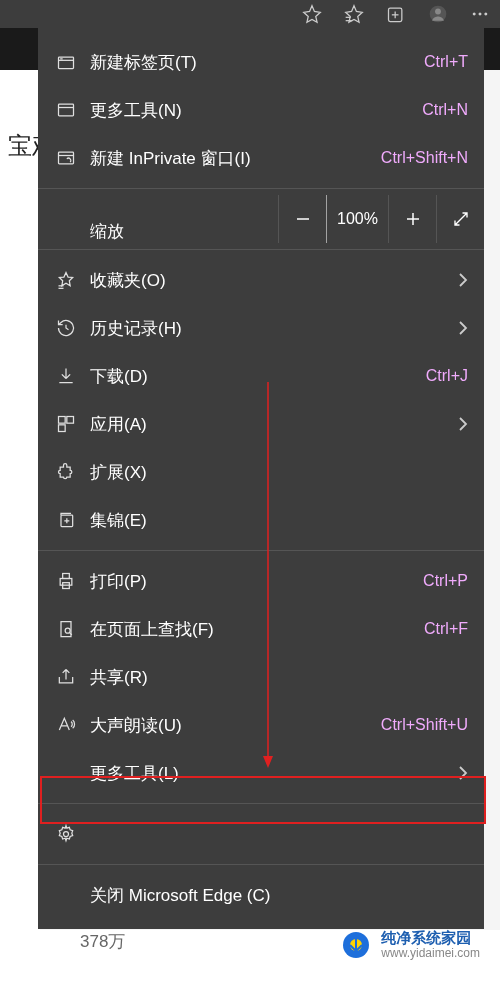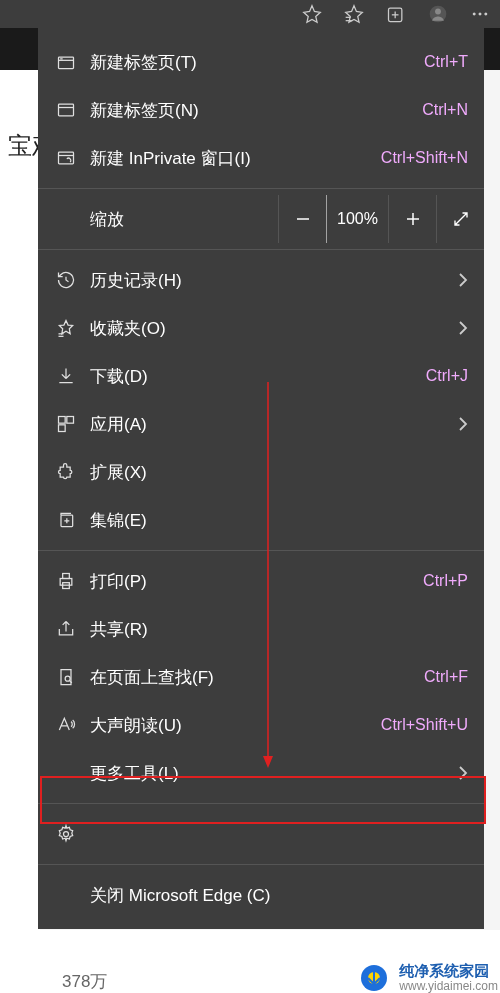--- a/index.html
+++ b/index.html
@@ -89,21 +89,21 @@
       color: #ccc;
       margin-left: 8px;
     }
     .divider {
       height: 1px;
       background: #555;
       margin: 6px 0;
     }
     .zoom-row {
       display: flex;
-      align-items: center;
+      align-items: flex-end;
       height: 48px;
       padding: 0 0 0 52px;
       font-size: 17px;
     }
     .zoom-row .label {
       flex: 1;
     }
     .zoom-btn {
       width: 48px;
       height: 48px;
@@ -134,23 +134,23 @@
       pointer-events: none;
     }
     .bottom-area {
       position: absolute;
       bottom: 0;
       left: 0;
       right: 0;
       height: 63px;
       background: #fff;
       display: flex;
-      align-items: flex-end;
+      align-items: flex-start;
       justify-content: space-between;
-      padding: 0 2px;
+      padding: 0 20px;
     }
     .bottom-left {
       font-size: 17px;
       color: #666;
       margin-left: 60px;
     }
     .watermark {
       display: flex;
       align-items: center;
       gap: 12px;
@@ -236,21 +236,21 @@
     <span class="shortcut">Ctrl+T</span>
   </div>
 
   <div class="menu-item">
     <span class="icon">
       <svg width="20" height="20" viewBox="0 0 24 24" fill="none" stroke="currentColor" stroke-width="1.5">
           <rect x="3" y="5" width="18" height="14" rx="1"></rect>
           <line x1="3" y1="9" x2="21" y2="9"></line>
         </svg>
     </span>
-    <span class="label">新建标签页(N)</span>
+    <span class="label">更多工具(N)</span>
     <span class="shortcut">Ctrl+N</span>
   </div>
 
   <div class="menu-item">
     <span class="icon">
       <svg width="20" height="20" viewBox="0 0 24 24" fill="none" stroke="currentColor" stroke-width="1.5">
           <rect x="3" y="5" width="18" height="14" rx="1"></rect>
           <line x1="3" y1="9" x2="21" y2="9"></line>
           <path d="M13 13c1-1 3-1 4 0s1 3 0 4"></path>
         </svg>
@@ -280,52 +280,52 @@
           <path d="M4 20L20 4M14 4h6v6M10 20H4v-6"></path>
         </svg>
     </div>
   </div>
 
   <div class="divider"></div>
 
   <div class="menu-item">
     <span class="icon">
       <svg width="20" height="20" viewBox="0 0 24 24" fill="none" stroke="currentColor" stroke-width="1.5">
+          <path d="M12 3l2.5 5.5L20 9l-4 4 1 6-5-3-5 3 1-6-4-4 5.5-.5z"></path>
+          <line x1="3" y1="19" x2="9" y2="19"></line>
+          <line x1="3" y1="22" x2="9" y2="22"></line>
+        </svg>
+    </span>
+    <span class="label">收藏夹(O)</span>
+    <span class="chevron">
+      <svg width="10" height="14" viewBox="0 0 8 14" fill="none" stroke="currentColor" stroke-width="1.8">
+          <path d="M1 1l6 6-6 6"></path>
+        </svg>
+    </span>
+  </div>
+
+  <div class="menu-item">
+    <span class="icon">
+      <svg width="20" height="20" viewBox="0 0 24 24" fill="none" stroke="currentColor" stroke-width="1.5">
           <path d="M3 12a9 9 0 1 0 3-6.7L3 8"></path>
           <path d="M3 3v5h5"></path>
           <path d="M12 8v4l3 2"></path>
         </svg>
     </span>
     <span class="label">历史记录(H)</span>
     <span class="chevron">
       <svg width="10" height="14" viewBox="0 0 8 14" fill="none" stroke="currentColor" stroke-width="1.8">
           <path d="M1 1l6 6-6 6"></path>
         </svg>
     </span>
   </div>
 
   <div class="menu-item">
     <span class="icon">
       <svg width="20" height="20" viewBox="0 0 24 24" fill="none" stroke="currentColor" stroke-width="1.5">
-          <path d="M12 3l2.5 5.5L20 9l-4 4 1 6-5-3-5 3 1-6-4-4 5.5-.5z"></path>
-          <line x1="3" y1="19" x2="9" y2="19"></line>
-          <line x1="3" y1="22" x2="9" y2="22"></line>
-        </svg>
-    </span>
-    <span class="label">收藏夹(O)</span>
-    <span class="chevron">
-      <svg width="10" height="14" viewBox="0 0 8 14" fill="none" stroke="currentColor" stroke-width="1.8">
-          <path d="M1 1l6 6-6 6"></path>
-        </svg>
-    </span>
-  </div>
-
-  <div class="menu-item">
-    <span class="icon">
-      <svg width="20" height="20" viewBox="0 0 24 24" fill="none" stroke="currentColor" stroke-width="1.5">
           <path d="M12 3v12m0 0l-5-5m5 5l5-5M4 20h16"></path>
         </svg>
     </span>
     <span class="label">下载(D)</span>
     <span class="shortcut">Ctrl+J</span>
   </div>
 
   <div class="menu-item">
     <span class="icon">
       <svg width="20" height="20" viewBox="0 0 24 24" fill="none" stroke="currentColor" stroke-width="1.5">
@@ -371,36 +371,36 @@
           <rect x="8" y="14" width="8" height="7"></rect>
         </svg>
     </span>
     <span class="label">打印(P)</span>
     <span class="shortcut">Ctrl+P</span>
   </div>
 
   <div class="menu-item">
     <span class="icon">
       <svg width="20" height="20" viewBox="0 0 24 24" fill="none" stroke="currentColor" stroke-width="1.5">
-          <path d="M4 12v7h16v-7M12 3v12m0-12l-4 4m4-4l4 4"></path>
-        </svg>
-    </span>
-    <span class="label">共享(R)</span>
-  </div>
-
-  <div class="menu-item">
-    <span class="icon">
-      <svg width="20" height="20" viewBox="0 0 24 24" fill="none" stroke="currentColor" stroke-width="1.5">
           <path d="M6 3h12v18H6z"></path>
           <circle cx="14" cy="14" r="3"></circle>
           <path d="M16 16l3 3"></path>
         </svg>
     </span>
     <span class="label">在页面上查找(F)</span>
     <span class="shortcut">Ctrl+F</span>
+  </div>
+
+  <div class="menu-item">
+    <span class="icon">
+      <svg width="20" height="20" viewBox="0 0 24 24" fill="none" stroke="currentColor" stroke-width="1.5">
+          <path d="M4 12v7h16v-7M12 3v12m0-12l-4 4m4-4l4 4"></path>
+        </svg>
+    </span>
+    <span class="label">共享(R)</span>
   </div>
 
   <div class="menu-item">
     <span class="icon">
       <svg width="20" height="20" viewBox="0 0 24 24" fill="none" stroke="currentColor" stroke-width="1.5">
           <path d="M4 18l6-14 6 14M6 13h8"></path>
           <path d="M18 8c2 1 2 5 0 6M20 6c3 2 3 8 0 10"></path>
         </svg>
     </span>
     <span class="label">大声朗读(U)</span>

